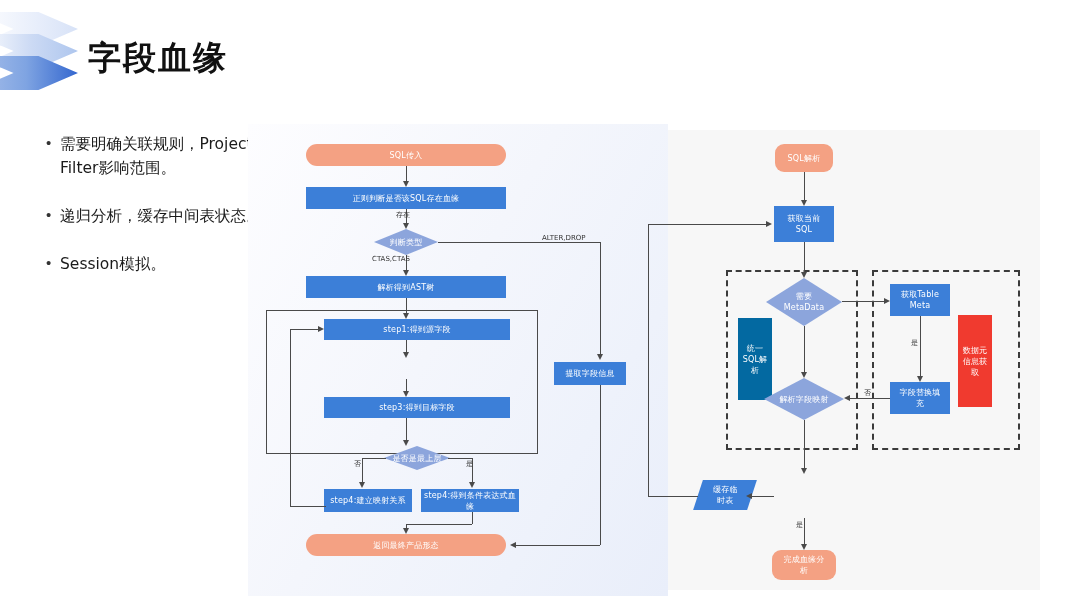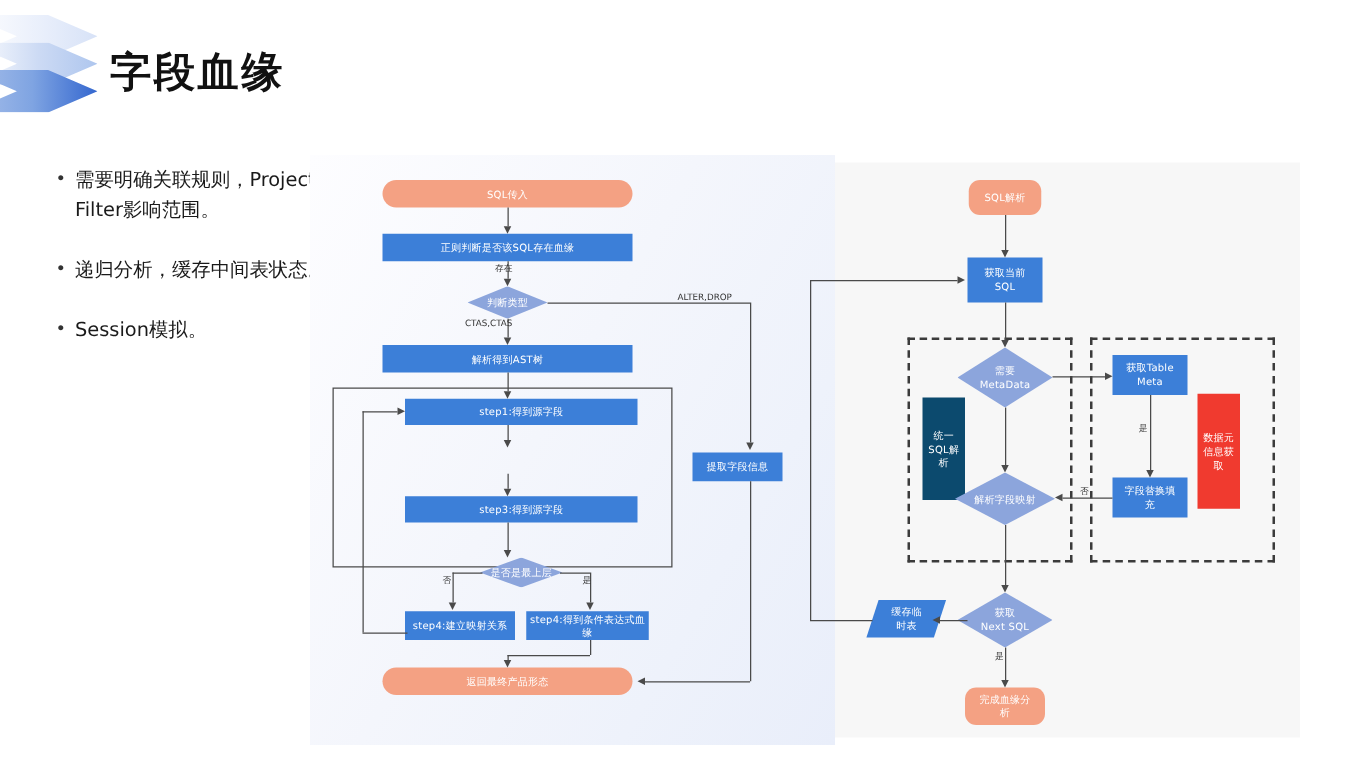--- a/index.html
+++ b/index.html
@@ -52,21 +52,21 @@
   .node{position:absolute;box-sizing:border-box;
      display:flex;align-items:center;justify-content:center;text-align:center;
      color:#fff;font-size:8px;line-height:11px;letter-spacing:.2px;
      font-family:"DejaVu Sans","Liberation Sans",sans-serif;}
   .blue{background:#3c7fd8;}
   .salmon{background:#f4a183;border-radius:14px;}
   .diamond{background:transparent;color:#fff;}
   .diamond .dshape{position:absolute;inset:0;background:#8ca5dc;
      clip-path:polygon(50% 0,100% 50%,50% 100%,0 50%);}
   .diamond .dtxt{position:relative;z-index:2;padding:0 2px;}
-  .orange{background:#0c4a6e;}
+  .orange{background:#0369a1;}
   .red{background:#f03a2f;}
   .para{background:#3c7fd8;transform:skewX(-18deg);}
   .para span{display:block;transform:skewX(18deg);}
 
   .lbl{position:absolute;font-size:7px;color:#333;background:transparent;
     font-family:"DejaVu Sans","Liberation Sans",sans-serif;white-space:nowrap;}
 
   
   .ln{position:absolute;background:#4a4a4a;}
   .lnv{width:1px;}
@@ -143,21 +143,21 @@
     <div class="node blue" style="left:58px;top:152px;width:200px;height:22px;">
       <span>解析得到AST树</span>
     </div>
 
     <div class="node blue" style="left:76px;top:195px;width:186px;height:21px;">
       <span>step1:得到源字段</span>
     </div>
 
 
     <div class="node blue" style="left:76px;top:273px;width:186px;height:21px;">
-      <span>step3:得到源字段</span>
+      <span>step3:得到目标字段</span>
     </div>
 
     <div class="node diamond" style="left:136px;top:322px;width:66px;height:24px;">
       <div class="dshape"></div>
       <div class="dtxt">是否是最上层</div>
     </div>
 
     <div class="node blue" style="left:76px;top:365px;width:88px;height:23px;">
       <span>step4:建立映射关系</span>
     </div>
@@ -271,25 +271,20 @@
     <div class="node blue" style="left:222px;top:252px;width:60px;height:32px;white-space:pre-line;">
       <span>字段替换填
 充</span>
     </div>
 
     <div class="node para" style="left:30px;top:350px;width:54px;height:30px;">
       <span style="white-space:pre-line;">缓存临
 时表</span>
     </div>
 
-    <div class="node diamond" style="left:98px;top:344px;width:76px;height:44px;">
-      <div class="dshape"></div>
-      <div class="dtxt" style="white-space:pre-line;">获取
-Next SQL</div>
-    </div>
 
     <div class="node salmon" style="left:104px;top:420px;width:64px;height:30px;border-radius:9px;white-space:pre-line;">
       <span>完成血缘分
 析</span>
     </div>
 
     <div class="ln lnv" style="left:136px;top:42px;height:28px;"></div>
     <div class="arw arwD" style="left:132.5px;top:70px;"></div>
 
     <div class="ln lnv" style="left:136px;top:112px;height:30px;"></div>

